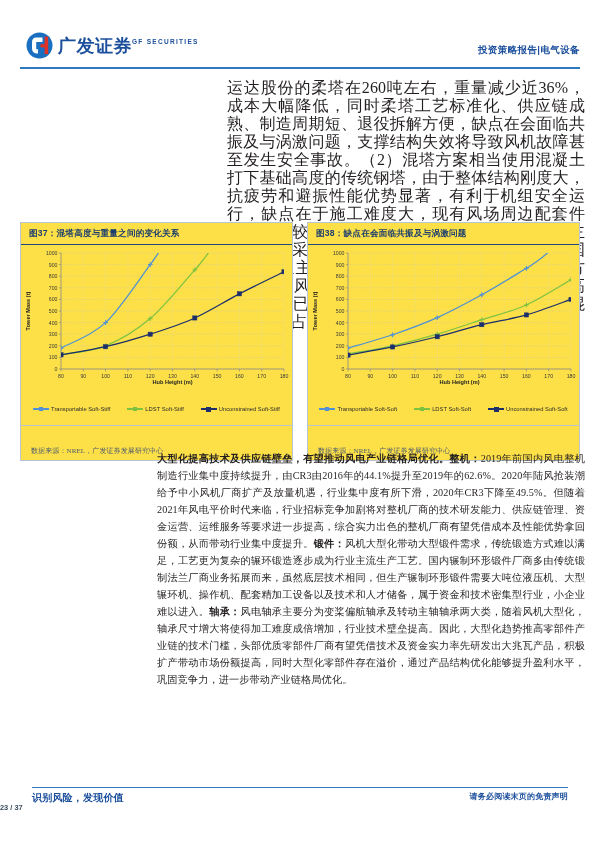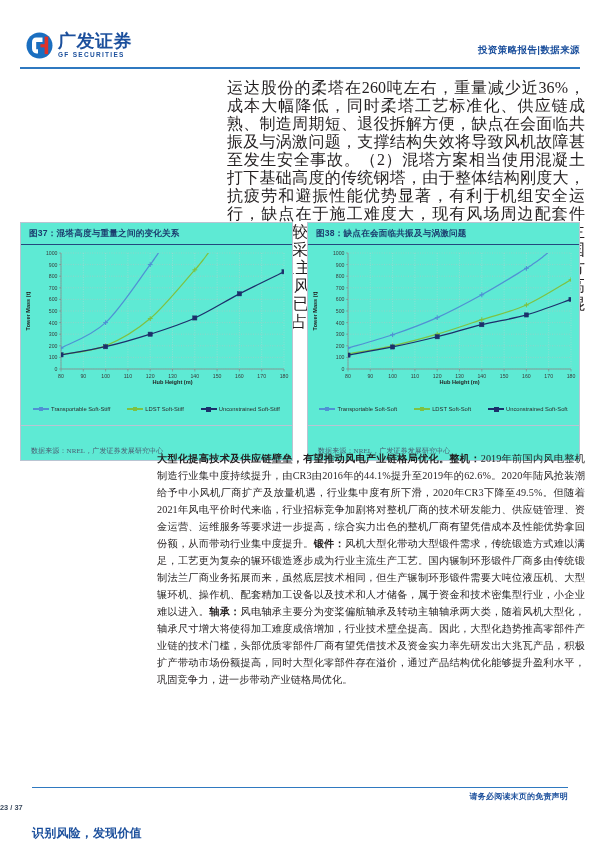--- a/index.html
+++ b/index.html
@@ -29,21 +29,21 @@
     align-items: center;
     gap: 5px;
   }
   .logo-mark {
     width: 27px; height: 27px;
     position: relative;
     flex: none;
   }
   .logo-text {
     display: flex;
-    flex-direction: column;
+    flex-direction: row;
     line-height: 1;
   }
   .logo-cn {
     font-family: "Liberation Sans", sans-serif;
     font-weight: bold;
     font-size: 18px;
     color: #1b4f9c;
     letter-spacing: 0.5px;
   }
   .logo-en {
@@ -91,21 +91,21 @@
     position: absolute;
     left: 20px; top: 222px;
     width: 560px;
     display: flex;
     gap: 14px;
   }
   .fig {
     width: 320px;
     border: 1px solid #b9c4d2;
     box-sizing: border-box;
-    background: #5eead4;
+    background: #fde047;
   }
   .fig-title {
     font-family: "Liberation Sans", sans-serif;
     font-weight: bold;
     font-size: 8.6px;
     color: #1b3d6e;
     padding: 5px 6px 4px 8px;
     border-bottom: 1.2px solid #24487e;
     letter-spacing: 0.2px;
   }
@@ -172,25 +172,24 @@
     left: 32px; right: 32px;
     top: 787px;
     height: 1.2px;
     background: #2f79c0;
   }
   .footer-left {
     position: absolute;
     left: 32px;
     top: 791px;
     font-family: "Liberation Sans", sans-serif;
-    font-size: 12px;
+    font-size: 10px;
     font-weight: bold;
     color: #1b4f9c;
     letter-spacing: 0.2px;
-    margin-top: 34px;
   }
   .footer-right {
     position: absolute;
     right: 32px;
     top: 791px;
     font-family: "Liberation Sans", sans-serif;
     font-size: 8px;
     font-weight: bold;
     color: #1b4f9c;
     letter-spacing: 0.2px;
@@ -218,21 +217,21 @@
         <path d="M16.5 5.5 L10.2 5.5 C7.6 5.5 6.0 7.6 6.0 10.2 L6.0 16.6 C6.0 19.3 7.8 21.4 10.4 21.4 L12.0 21.4 L12.0 17.3 L10.2 17.3 L10.2 10.1 L16.5 10.1 Z" fill="#ffffff"></path>
         <path d="M18.6 4.6 L22.2 4.6 L22.2 22.1 L18.6 22.1 Z" fill="#e03127"></path>
         <path d="M14.4 12.2 L21.0 12.2 L21.0 15.4 L14.4 15.4 Z" fill="#e03127"></path>
       </svg>
     </div>
     <div class="logo-text">
       <span class="logo-cn">广发证券</span>
       <span class="logo-en">GF SECURITIES</span>
     </div>
   </div>
-  <div class="header-right">投资策略报告|数据来源</div>
+  <div class="header-right">投资策略报告|电气设备</div>
   <div class="header-rule"></div>
 </div>
 
 <div class="top-para">运达股份的柔塔在260吨左右，重量减少近36%，成本大幅降低，同时柔塔工艺标准化、供应链成熟、制造周期短、退役拆解方便，缺点在会面临共振及与涡激问题，支撑结构失效将导致风机故障甚至发生安全事故。（2）混塔方案相当使用混凝土打下基础高度的传统钢塔，由于整体结构刚度大，抗疲劳和避振性能优势显著，有利于机组安全运行，缺点在于施工难度大，现有风场周边配套件少，成本较高。欧洲部分地区由于钢价较贵，业主更倾向于采购技术门槛相对较低的混塔方案。但国内由于业主考虑施工质量问题，普遍采用柔塔方案。根据风电之音，国内风电市场在120-140 米高塔筒风机已超6000台，其中柔塔方案约占87%、混塔方案约占13%。</div>
 
 <div class="figures">
 
   <div class="fig">
     <div class="fig-title">
       <span>图37：</span><span>混塔高度与重量之间的变化关系</span>

